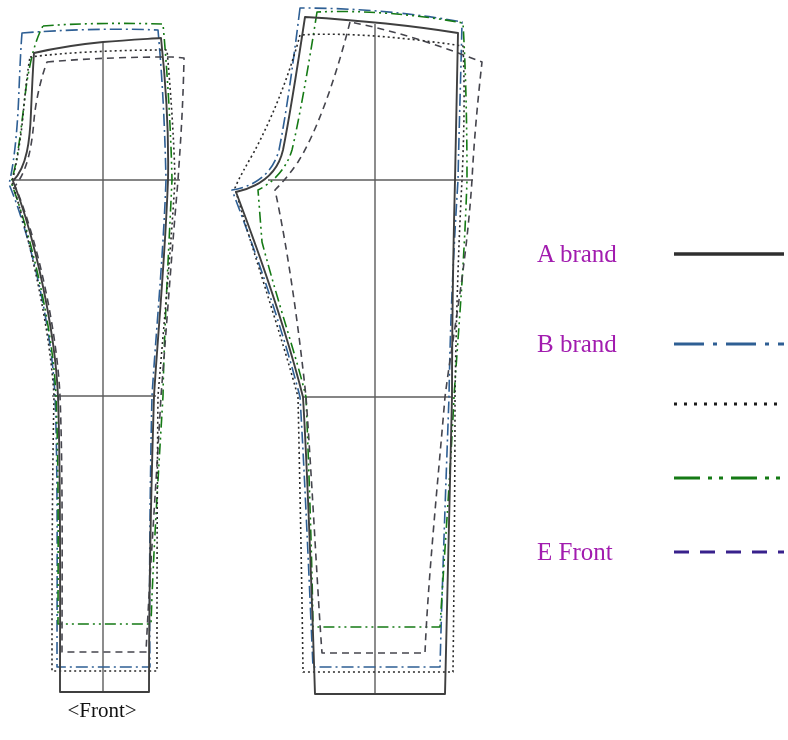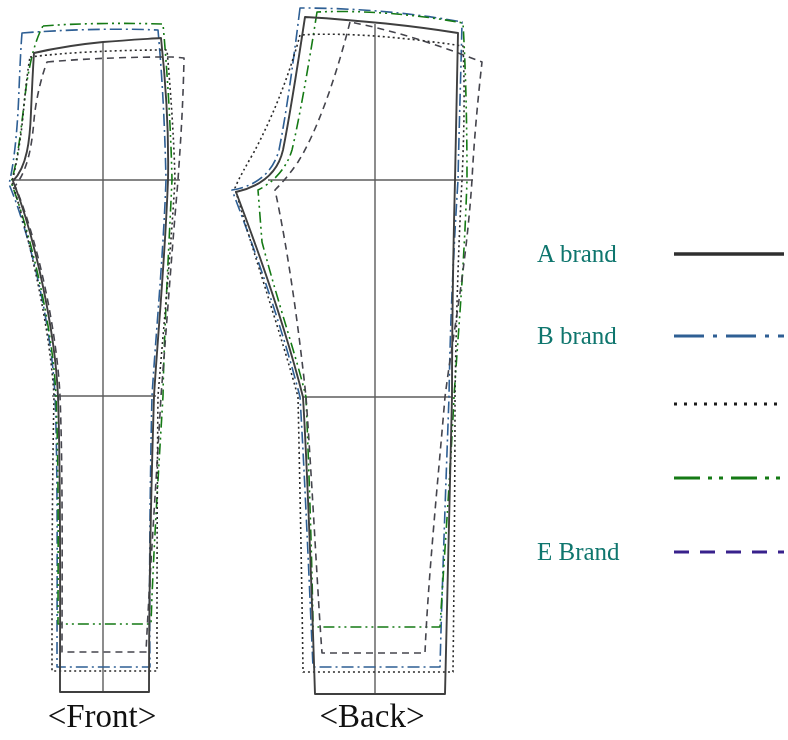--- a/index.html
+++ b/index.html
@@ -13,26 +13,26 @@
   svg.pattern-svg{position:absolute;left:0;top:0;}
   svg.pattern-svg path, svg.pattern-svg line{fill:none;stroke-linecap:butt;stroke-linejoin:round;}
   .grid-line{stroke-width:1.4;}
   .outline{stroke-width:1.6;}
   .outline.solid-a{stroke-width:1.9;}
   .legend-row{
     position:absolute;left:537px;width:250px;height:32px;
   }
   .legend-label{
     position:absolute;left:0;top:0;
-    font-size:25px;color:#0f766e;line-height:32px;white-space:nowrap;
+    font-size:25px;color:#a21caf;line-height:32px;white-space:nowrap;
   }
   .legend-swatch{position:absolute;left:135px;top:11px;}
   .caption{
     position:absolute;top:698px;
-    font-size:33px;color:#111111;white-space:nowrap;
+    font-size:21px;color:#111111;white-space:nowrap;
     transform:translateX(-50%);
   }
   #caption-front{left:102px;}
   #caption-back{left:372px;}
 </style>
 </head>
 <body>
 
 <div id="figure">
 
@@ -69,44 +69,43 @@
 
   <div>
 
     <div class="legend-row" style="top:238px">
       <span class="legend-label">A brand</span>
       <svg class="legend-swatch" width="114" height="10">
         <line x1="2" y1="5" x2="112" y2="5" stroke="#2f2f2f" stroke-width="3.5"></line>
       </svg>
     </div>
 
-    <div class="legend-row" style="top:320px">
+    <div class="legend-row" style="top:328px">
       <span class="legend-label">B brand</span>
       <svg class="legend-swatch" width="114" height="10">
         <line x1="2" y1="5" x2="112" y2="5" stroke="#2e5f94" stroke-dasharray="30 9 4 9" stroke-width="3"></line>
       </svg>
     </div>
 
     <div class="legend-row" style="top:388px">
       <svg class="legend-swatch" width="114" height="10">
         <line x1="2" y1="5" x2="112" y2="5" stroke="#1c1c1c" stroke-dasharray="3 7" stroke-width="3"></line>
       </svg>
     </div>
 
     <div class="legend-row" style="top:462px">
       <svg class="legend-swatch" width="114" height="10">
         <line x1="2" y1="5" x2="112" y2="5" stroke="#157a15" stroke-dasharray="26 8 4 7 4 8" stroke-width="3"></line>
       </svg>
     </div>
 
     <div class="legend-row" style="top:536px">
-      <span class="legend-label">E Brand</span>
+      <span class="legend-label">E Front</span>
       <svg class="legend-swatch" width="114" height="10">
         <line x1="2" y1="5" x2="112" y2="5" stroke="#38218c" stroke-dasharray="15 11" stroke-width="3"></line>
       </svg>
     </div>
 
   </div>
 
   <div class="caption" id="caption-front">&lt;Front&gt;</div>
-  <div class="caption" id="caption-back">&lt;Back&gt;</div>
 
 </div>
 
 </body></html>

